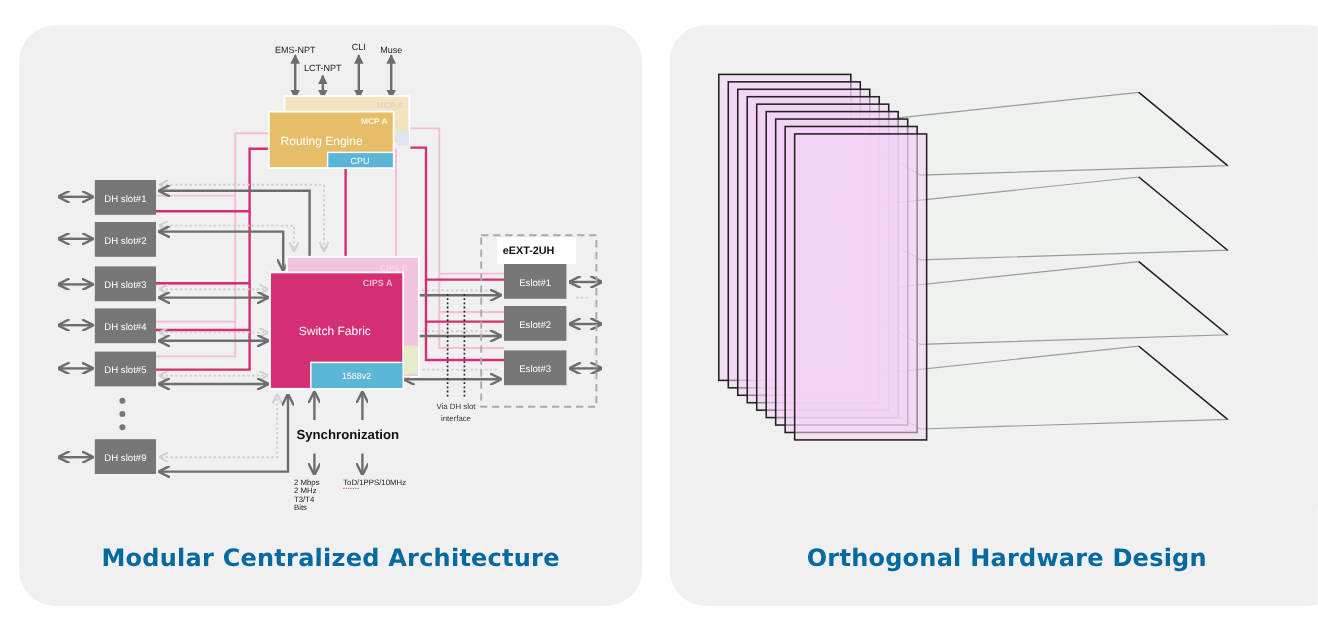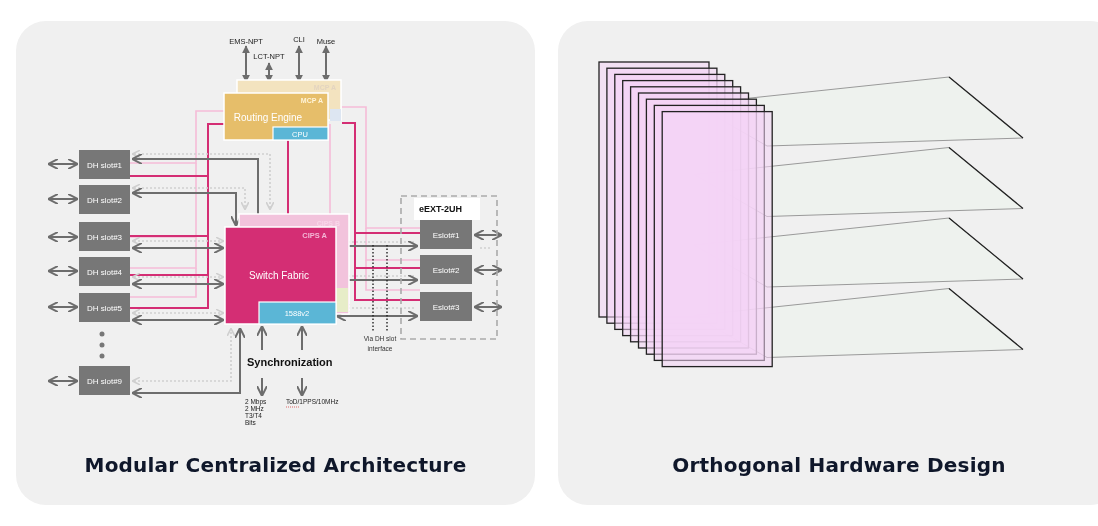--- a/index.html
+++ b/index.html
@@ -3,21 +3,21 @@
 <meta charset="utf-8">
 <style>
   html, body { margin: 0; padding: 0; background: #ffffff; }
   body { width: 1098px; height: 526px; position: relative; overflow: hidden;
          font-family: "Liberation Sans", sans-serif; }
   .panel { position: absolute; background: #f0f0f0; border-radius: 30px; }
   #panel-left { left: 16px; top: 21px; width: 519px; height: 484px; }
   #panel-right { left: 558px; top: 21px; width: 520px; height: 484px; padding-left: 42px; }
   .panel-title { position: absolute; left: 0; right: 0; top: 432px; text-align: center;
                  font-family: "DejaVu Sans", sans-serif; font-weight: bold; font-size: 20px;
-                 color: #0f172a; letter-spacing: 0.2px; }
+                 color: #0369a1; letter-spacing: 0.2px; }
   svg { position: absolute; left: 0; top: 0; }
   svg text { font-family: "Liberation Sans", sans-serif; }
 </style>
 </head>
 <body>
 
 <div class="panel" id="panel-left">
   <div class="panel-title">Modular Centralized Architecture</div>
 </div>
 <div class="panel" id="panel-right">

